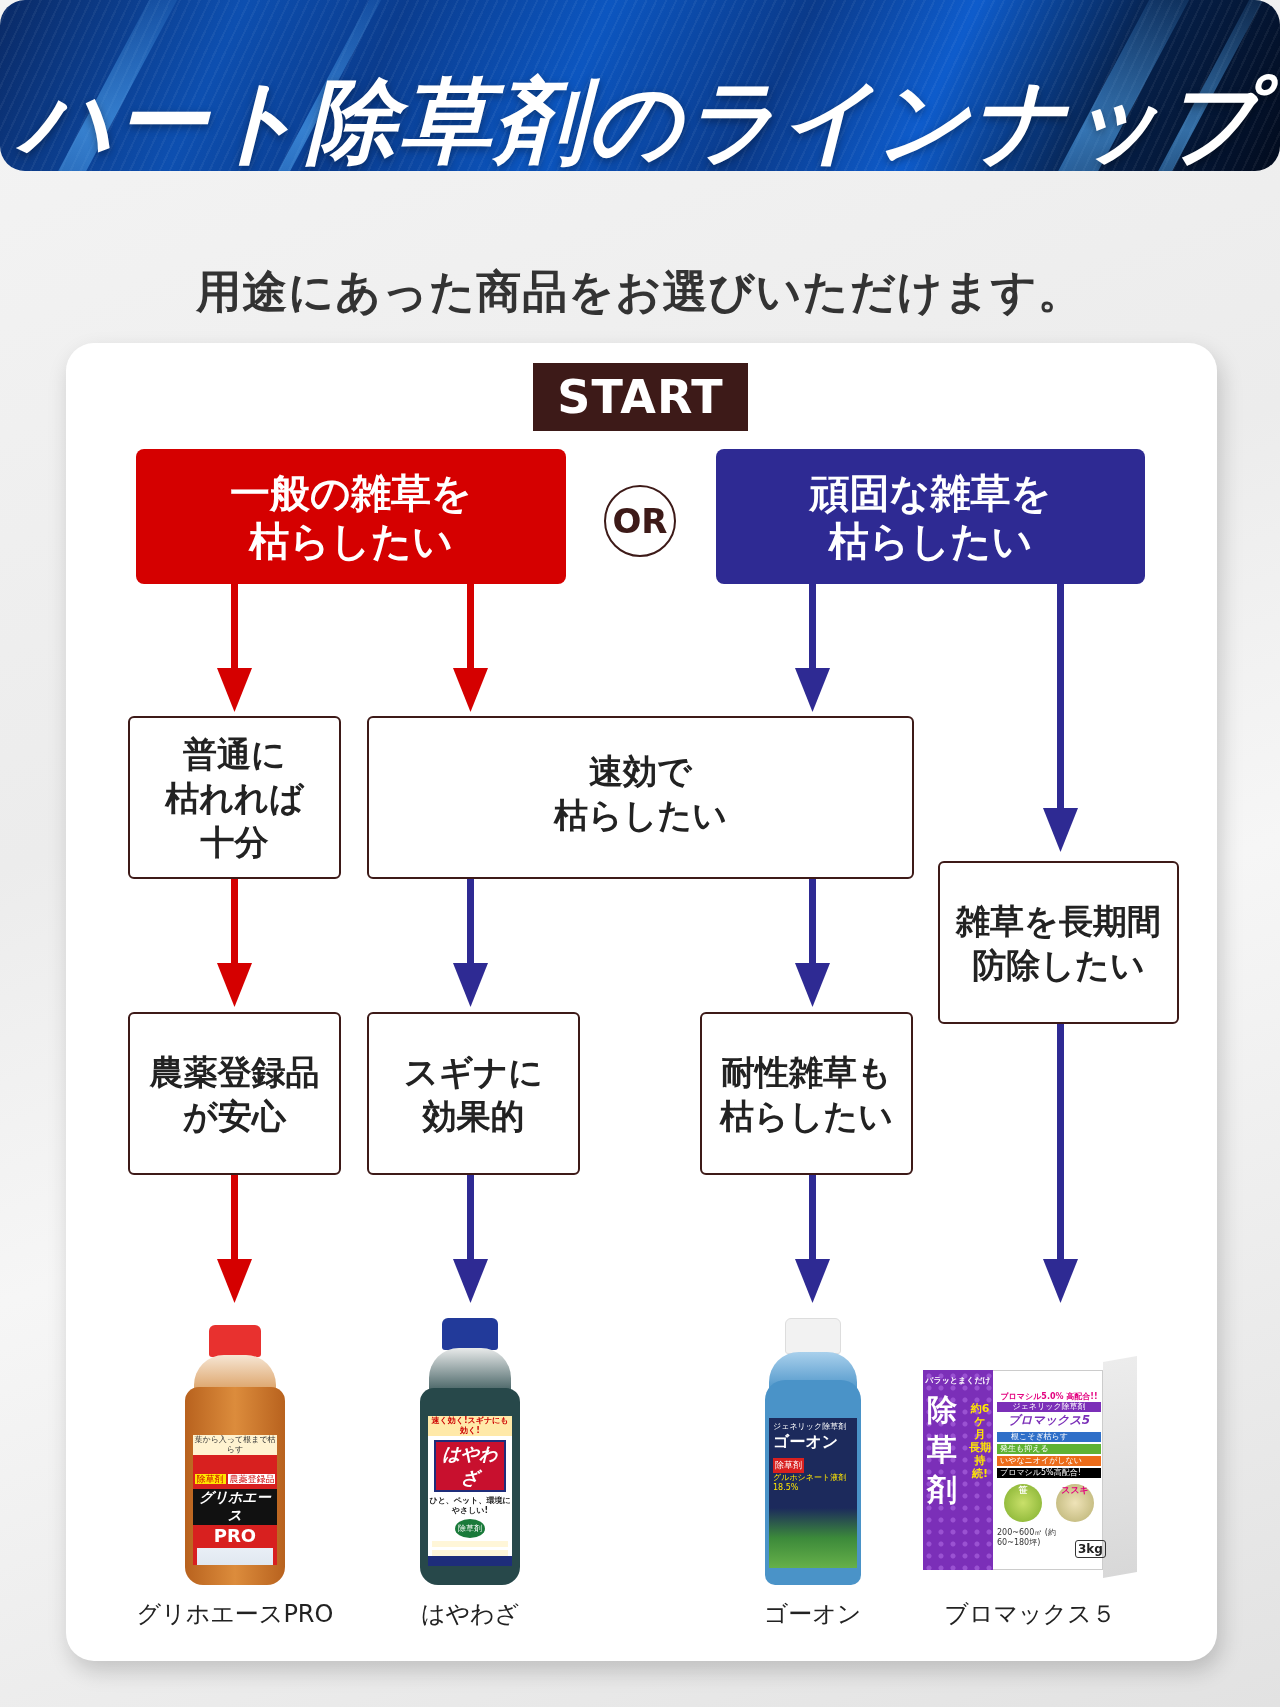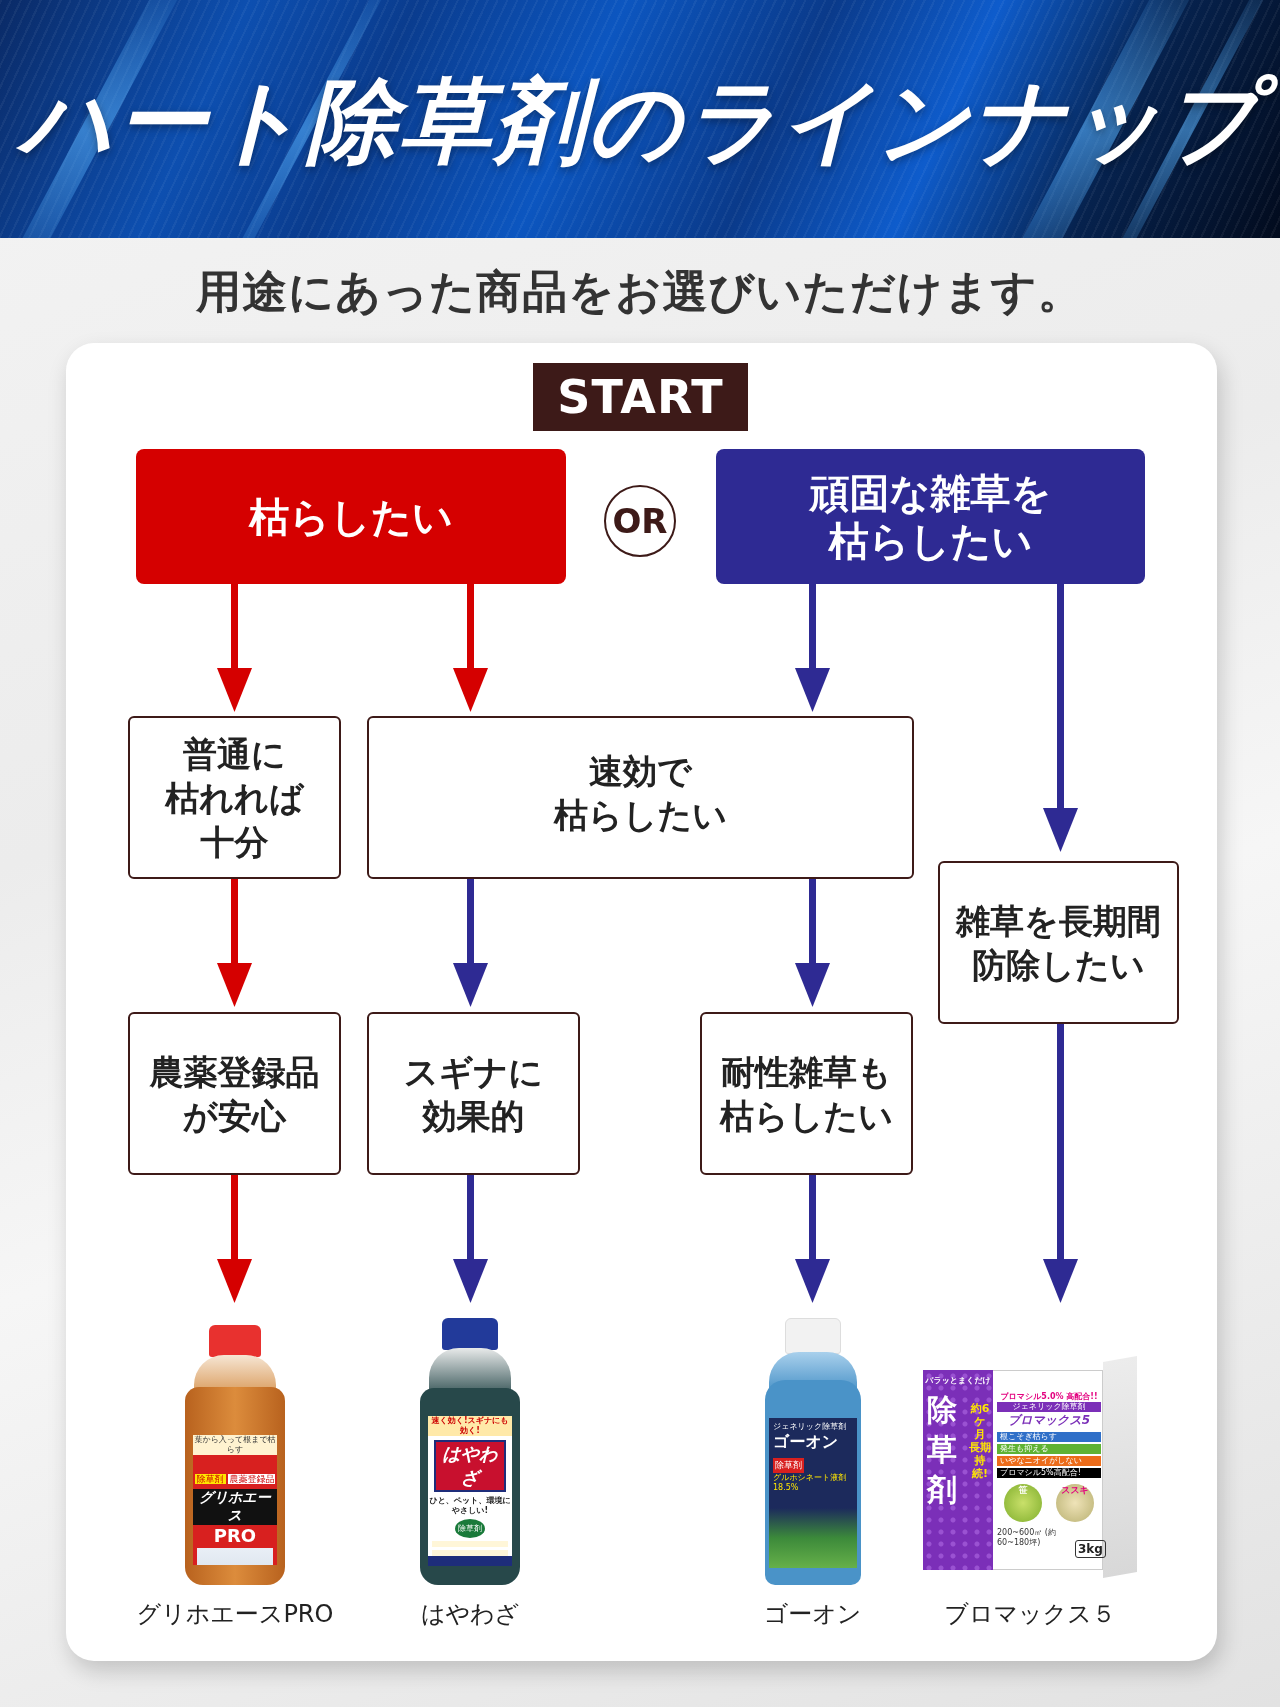--- a/index.html
+++ b/index.html
@@ -3,25 +3,26 @@
 <meta charset="utf-8">
 <style>
   * { box-sizing: border-box; margin: 0; padding: 0; }
   html, body { width: 1280px; height: 1707px; overflow: hidden; }
   body {
     font-family: "DejaVu Sans", "Liberation Sans", sans-serif;
     background: linear-gradient(160deg, #f4f4f4 0%, #ececec 40%, #f6f6f6 60%, #e2e2e2 100%);
     position: relative;
   }
   .header {
-    position: absolute; left: 0; top: 0; width: 1280px; height: 238px;
+    position: absolute; left: 0; top: 0; width: 1280px; height: 171px;
     background:
       repeating-linear-gradient(115deg, rgba(255,255,255,0.05) 0 2px, rgba(0,0,0,0) 2px 9px),
       linear-gradient(115deg, #0a2a66 0%, #0d4fb0 18%, #0a3c8e 30%, #0c56c0 45%, #0a3a8a 60%, #0e5ccc 72%, #06224e 85%, #020b1d 100%);
     overflow: hidden;
+    border-radius: 25px;
   }
   .header .streak {
     position: absolute; top: -40px; height: 340px; width: 28px;
     background: linear-gradient(180deg, rgba(80,170,255,0.0), rgba(90,180,255,0.55), rgba(80,170,255,0.0));
     transform: skewX(-28deg);
   }
   .header-title {
     position: absolute; left: 0; width: 1280px; top: 60px;
     text-align: center; color: #fff; font-size: 92px; font-weight: bold;
     font-style: italic; letter-spacing: 2px;
@@ -82,20 +83,21 @@
   <div class="header-title">ハート除草剤のラインナップ</div>
 </div>
 
 <div class="subtitle">用途にあった商品をお選びいただけます。</div>
 
 <div class="card"></div>
 
 <div class="start">START</div>
 
 <div class="top-box red">
+  <span>一般の雑草を</span>
   <span>枯らしたい</span>
 </div>
 <div class="or-circle">OR</div>
 <div class="top-box blue">
   <span>頑固な雑草を</span>
   <span>枯らしたい</span>
 </div>
 
 <svg class="arrows">
   <defs>
@@ -206,21 +208,21 @@
   <div style="position:absolute;left:180px;top:0;width:34px;height:216px;background:linear-gradient(#ececec,#d8d8d8);transform:skewY(-10deg);transform-origin:left top;"></div>
   <div style="position:absolute;left:0;top:8px;width:70px;height:200px;background:radial-gradient(circle,#9a52d2 2px,#7b2fb8 3px) 0 0/12px 12px;color:#fff;text-align:center;">
     <div class="tiny" style="margin-top:6px;font-weight:bold;">バラッとまくだけ</div>
     <div style="font-size:30px;font-weight:bold;line-height:40px;width:38px;margin-top:4px;">除草剤</div>
   </div>
   <div style="position:absolute;left:46px;top:40px;width:22px;font-size:11px;font-weight:bold;color:#ffe600;line-height:13px;text-align:center;">約6ケ月 長期持続!</div>
   <div style="position:absolute;left:74px;top:30px;width:104px;text-align:center;">
     <div class="tiny" style="color:#e3007f;font-weight:bold;">ブロマシル5.0% 高配合!!</div>
     <div class="tiny" style="background:#7b2fb8;color:#fff;">ジェネリック除草剤</div>
     <div style="font-size:12px;font-weight:bold;color:#7b2fb8;font-style:italic;">ブロマックス5</div>
-    <div class="tiny" style="background:#2f6fc8;color:#fff;margin-top:3px;text-align:left;padding-left:3px;">根こそぎ枯らす</div>
+    <div class="tiny" style="background:#2f6fc8;color:#fff;margin-top:3px;text-align:left;padding-left:14px;">根こそぎ枯らす</div>
     <div class="tiny" style="background:#5fb233;color:#fff;margin-top:2px;text-align:left;padding-left:3px;">発生も抑える</div>
     <div class="tiny" style="background:#ec6c1a;color:#fff;margin-top:2px;text-align:left;padding-left:3px;">いやなニオイがしない</div>
     <div class="tiny" style="background:#000000;color:#fff;margin-top:2px;text-align:left;padding-left:3px;">ブロマシル5%高配合!</div>
     <div style="display:flex;justify-content:space-around;margin-top:6px;">
       <div style="width:38px;height:38px;border-radius:50%;background:radial-gradient(#c9e06a,#7fae2c);font-size:9px;color:#fff;font-weight:bold;">笹</div>
       <div style="width:38px;height:38px;border-radius:50%;background:radial-gradient(#efe3b8,#b8b070);font-size:9px;color:#e3007f;font-weight:bold;">ススキ</div>
     </div>
     <div class="tiny" style="color:#333;margin-top:6px;text-align:left;width:64px;">200~600㎡ (約60~180坪)</div>
   </div>
   <div style="position:absolute;left:152px;top:178px;font-size:12px;font-weight:bold;border:1px solid #333;border-radius:3px;padding:1px 2px;color:#222;">3kg</div>

